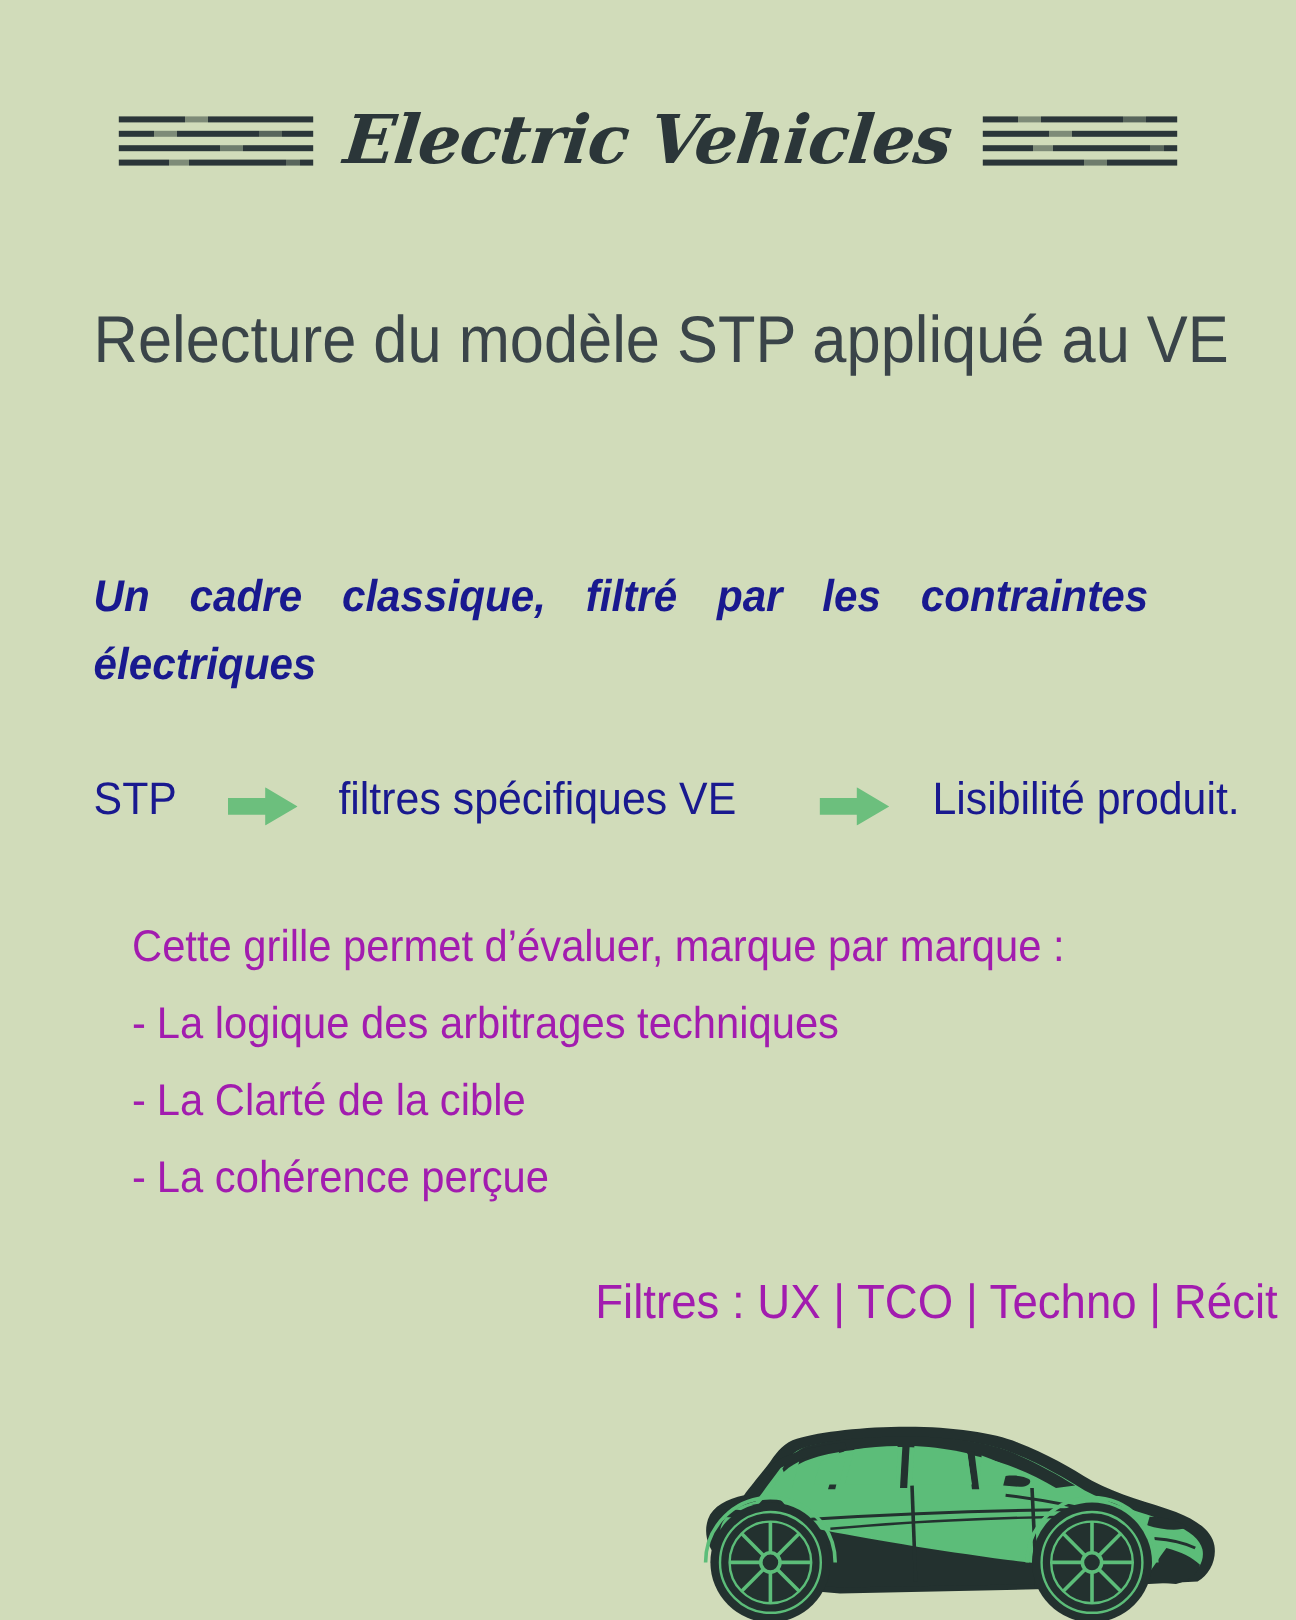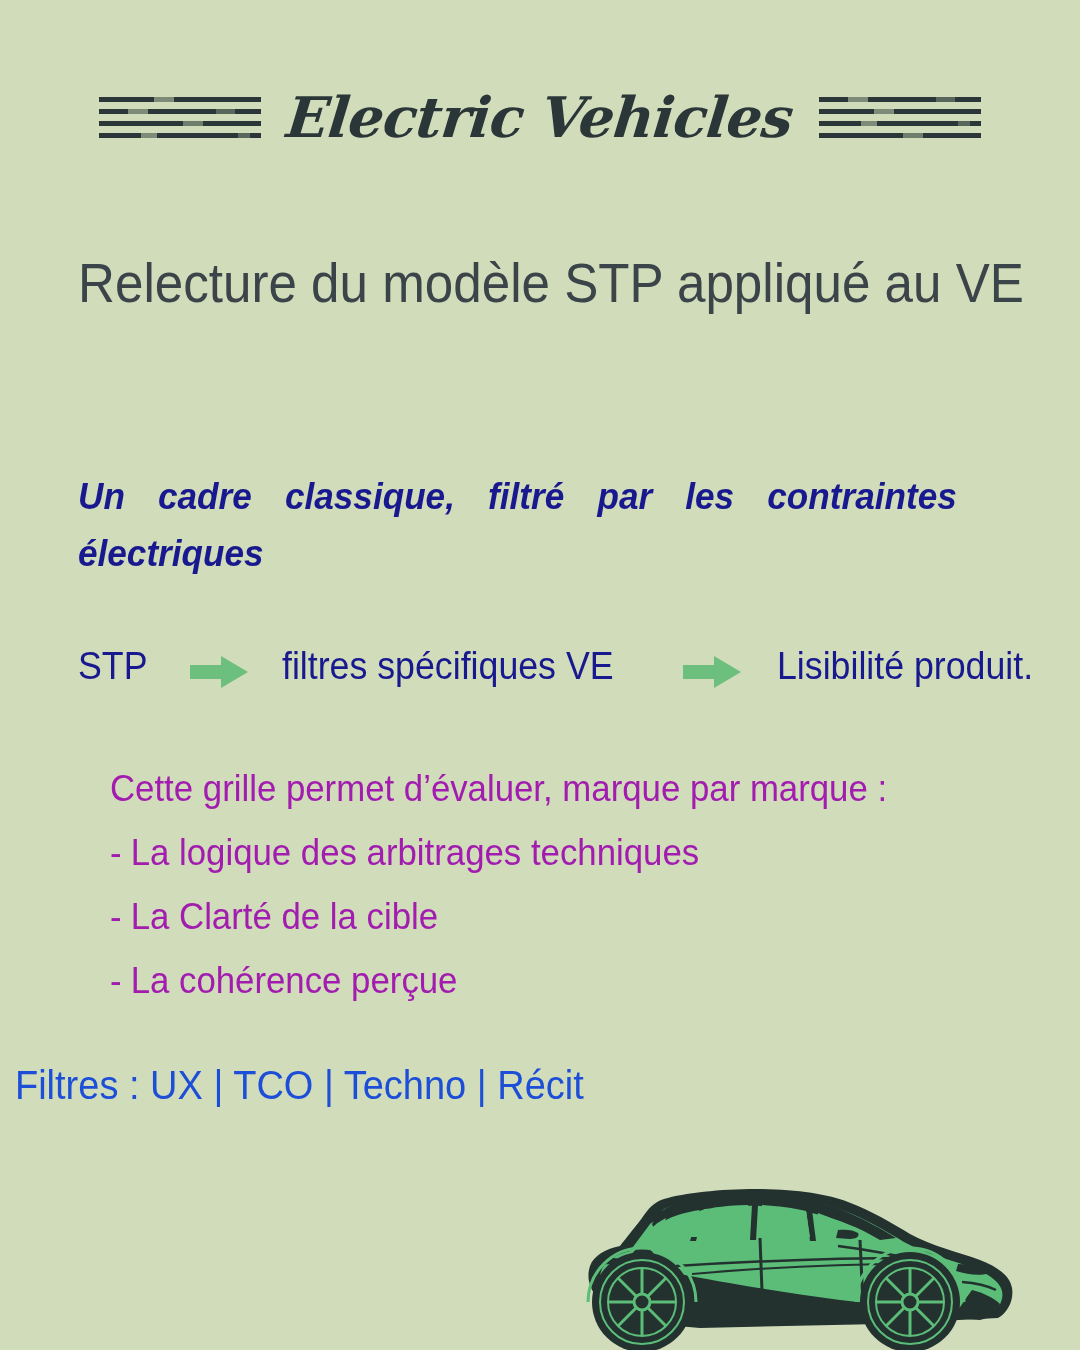--- a/index.html
+++ b/index.html
@@ -141,24 +141,24 @@
     align-items: baseline;
   }
   .body-block .blist li .dash { width: 22px; flex: none; }
 
   
   .filters {
     position: absolute;
     top: 1063px;
     left: 0;
     width: 1080px;
-    text-align: left;
+    text-align: right;
     font-family: "Liberation Sans Narrow", "Liberation Sans", sans-serif;
     font-size: 40px;
-    color: #1d4ed8;
+    color: #a21caf;
     white-space: nowrap;
   }
   .filters span { display: inline-block; transform: scaleX(0.95); }
 
   
   .car {
     position: absolute;
     left: 580px;
     top: 1178px;
     width: 440px;

